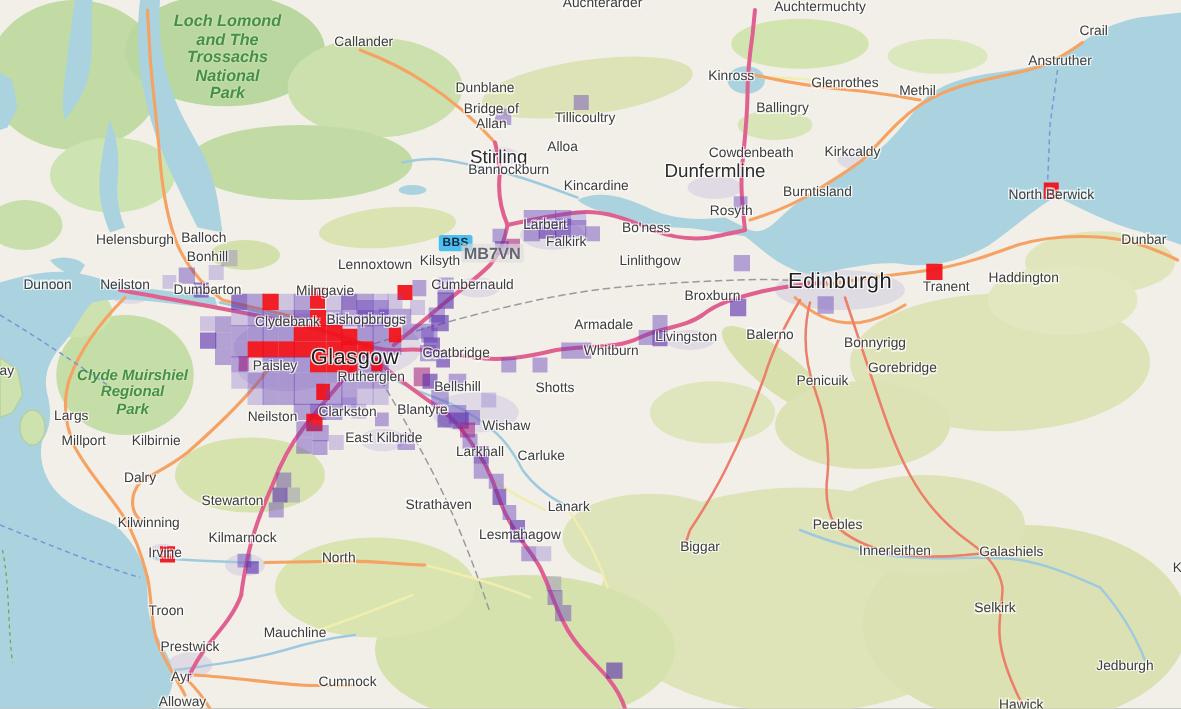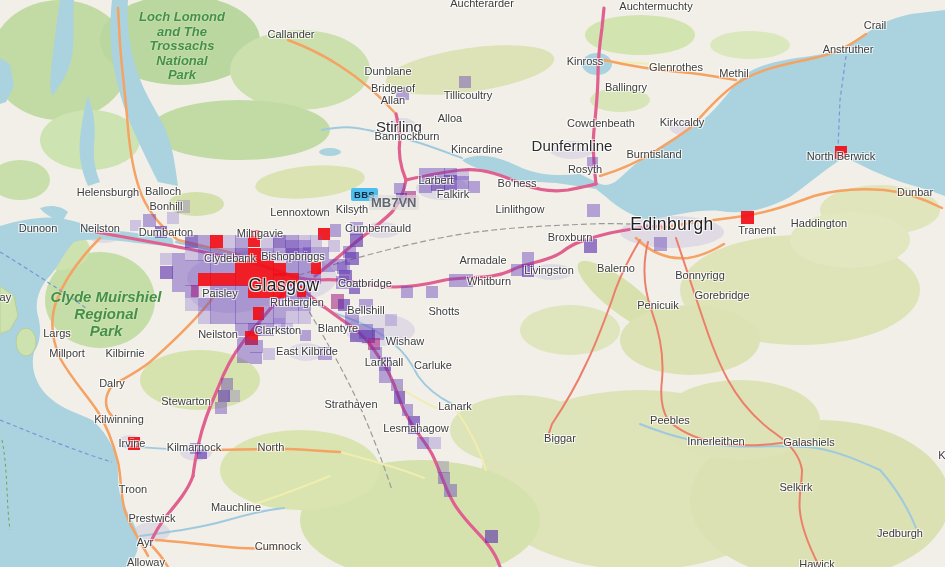--- a/index.html
+++ b/index.html
@@ -335,21 +335,21 @@
   <div id="labels">
       <div class="lbl city" style="left: 284px; top: 286px;">
         <div>Glasgow</div>
       </div>
       <div class="lbl city" style="left: 672px; top: 225px;">
         <div>Edinburgh</div>
       </div>
       <div class="lbl town2" style="left: 399px; top: 127px;">
         <div>Stirling</div>
       </div>
-      <div class="lbl town2" style="left: 572px; top: 146px;">
+      <div class="lbl town2" style="left: 572px; top: 138px;">
         <div>Dunfermline</div>
       </div>
       <div class="lbl town" style="left: 291px; top: 34px;">
         <div>Callander</div>
       </div>
       <div class="lbl town" style="left: 482px; top: 3px;">
         <div>Auchterarder</div>
       </div>
       <div class="lbl town" style="left: 656px; top: 6px;">
         <div>Auchtermuchty</div>
@@ -549,21 +549,21 @@
       </div>
       <div class="lbl town" style="left: 186px; top: 401px;">
         <div>Stewarton</div>
       </div>
       <div class="lbl town" style="left: 119px; top: 419px;">
         <div>Kilwinning</div>
       </div>
       <div class="lbl town" style="left: 132px; top: 443px;">
         <div>Irvine</div>
       </div>
-      <div class="lbl town" style="left: 194px; top: 447px;">
+      <div class="lbl town" style="left: 194px; top: 431px;">
         <div>Kilmarnock</div>
       </div>
       <div class="lbl town" style="left: 271px; top: 447px;">
         <div>North</div>
       </div>
       <div class="lbl town" style="left: 133px; top: 489px;">
         <div>Troon</div>
       </div>
       <div class="lbl town" style="left: 236px; top: 507px;">
         <div>Mauchline</div>
@@ -604,21 +604,21 @@
       <div class="lbl town" style="left: -12px; top: 297px;">
         <div>Rothesay</div>
       </div>
       <div class="lbl park" style="left: 182px; top: 46px; font-size: 13px;">
         <div>Loch Lomond</div>
         <div>and The</div>
         <div>Trossachs</div>
         <div>National</div>
         <div>Park</div>
       </div>
-      <div class="lbl park" style="left: 106px; top: 314px; font-size: 15px;">
+      <div class="lbl park" style="left: 106px; top: 314px; font-size: 12px;">
         <div>Clyde Muirshiel</div>
         <div>Regional</div>
         <div>Park</div>
       </div>
     </div>
 
   <div class="bbs">BBS</div>
   <div class="callsign">MB7VN</div>
 
 </div>

